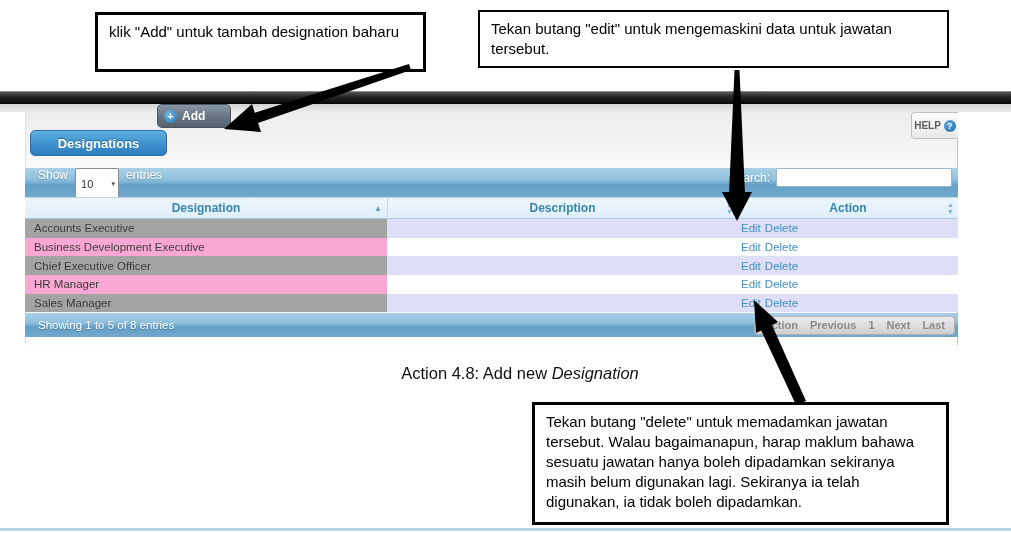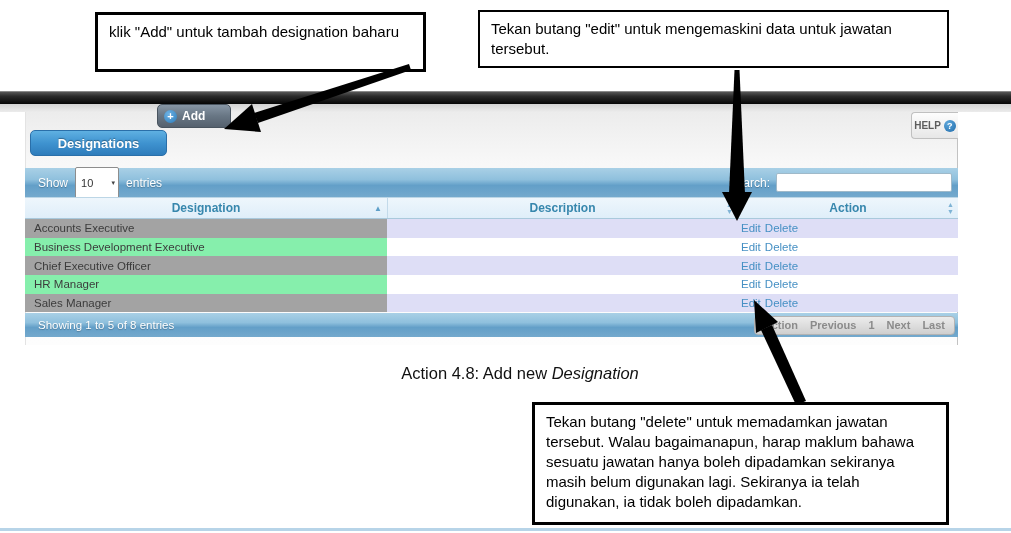--- a/index.html
+++ b/index.html
@@ -72,21 +72,21 @@
     width: 12px; height: 12px; border-radius: 50%;
     background: radial-gradient(circle at 35% 30%, #5fa9dd, #1f6aa9);
     color: #fff; font-size: 9px; line-height: 12px; text-align: center; font-weight: bold;
   }
 
   
   .bluebar {
     left: 25px; width: 933px; z-index: 8; color: #fff;
     background: linear-gradient(180deg,#a9d0e6 0%,#8fc0dd 40%,#639fc8 60%,#74a9cd 100%);
   }
-  .toolbar { top: 168px; height: 29px; display: flex; align-items: center; font-size: 12px; }
+  .toolbar { top: 168px; height: 29px; display: flex; align-items: flex-start; font-size: 12px; }
   .toolbar .lbl { text-shadow: 0 1px 1px rgba(0,0,0,.25); }
   .show-lbl { margin-left: 13px; }
   .pagesize {
     width: 44px; height: 32px; background: #fff; border: 1px solid #8d8d8d; border-radius: 2px;
     margin: 0 7px; color: #333; font-size: 11px;
     display: flex; align-items: center; justify-content: space-between;
     padding: 0 3px 0 5px; cursor: pointer;
   }
   .pagesize .dd { font-size: 7px; color: #444; }
   .search-wrap { margin-left: auto; display: flex; align-items: center; margin-right: 6px; }
@@ -110,21 +110,21 @@
   .sort-both { position: absolute; right: 4px; top: 3px; display: flex; flex-direction: column; line-height: 7px; }
   .sort-both span { font-size: 7px; color: #7fb3d5; }
 
   .tbody { left: 25px; top: 219px; width: 933px; z-index: 8; }
   .tr { display: flex; height: 18.7px; font-size: 11.5px; color: #3c3c3c; }
   .td { display: flex; align-items: center; }
   .td.col-a { padding-left: 9px; }
   .td.col-c { padding-left: 4px; gap: 4px; }
   .tr.odd  .col-a { background: #a3a3a3; }
   .tr.odd  .col-b, .tr.odd  .col-c { background: #dedef6; }
-  .tr.even .col-a { background: #86efac; }
+  .tr.even .col-a { background: #f9a8d4; }
   .tr.even .col-b, .tr.even .col-c { background: #ffffff; }
   .lnk { color: #4690c4; cursor: pointer; text-decoration: none; }
 
   .tfoot { top: 313px; height: 24px; display: flex; align-items: center; font-size: 11.5px; }
   .showing { margin-left: 13px; text-shadow: 0 1px 1px rgba(0,0,0,.25); }
   .pager {
     margin-left: auto; margin-right: 3px; height: 19px;
     background: linear-gradient(180deg,#ececec,#cfcfcf);
     border: 1px solid #b3b3b3; border-radius: 4px;
     display: flex; align-items: center; gap: 12px; padding: 0 9px;

